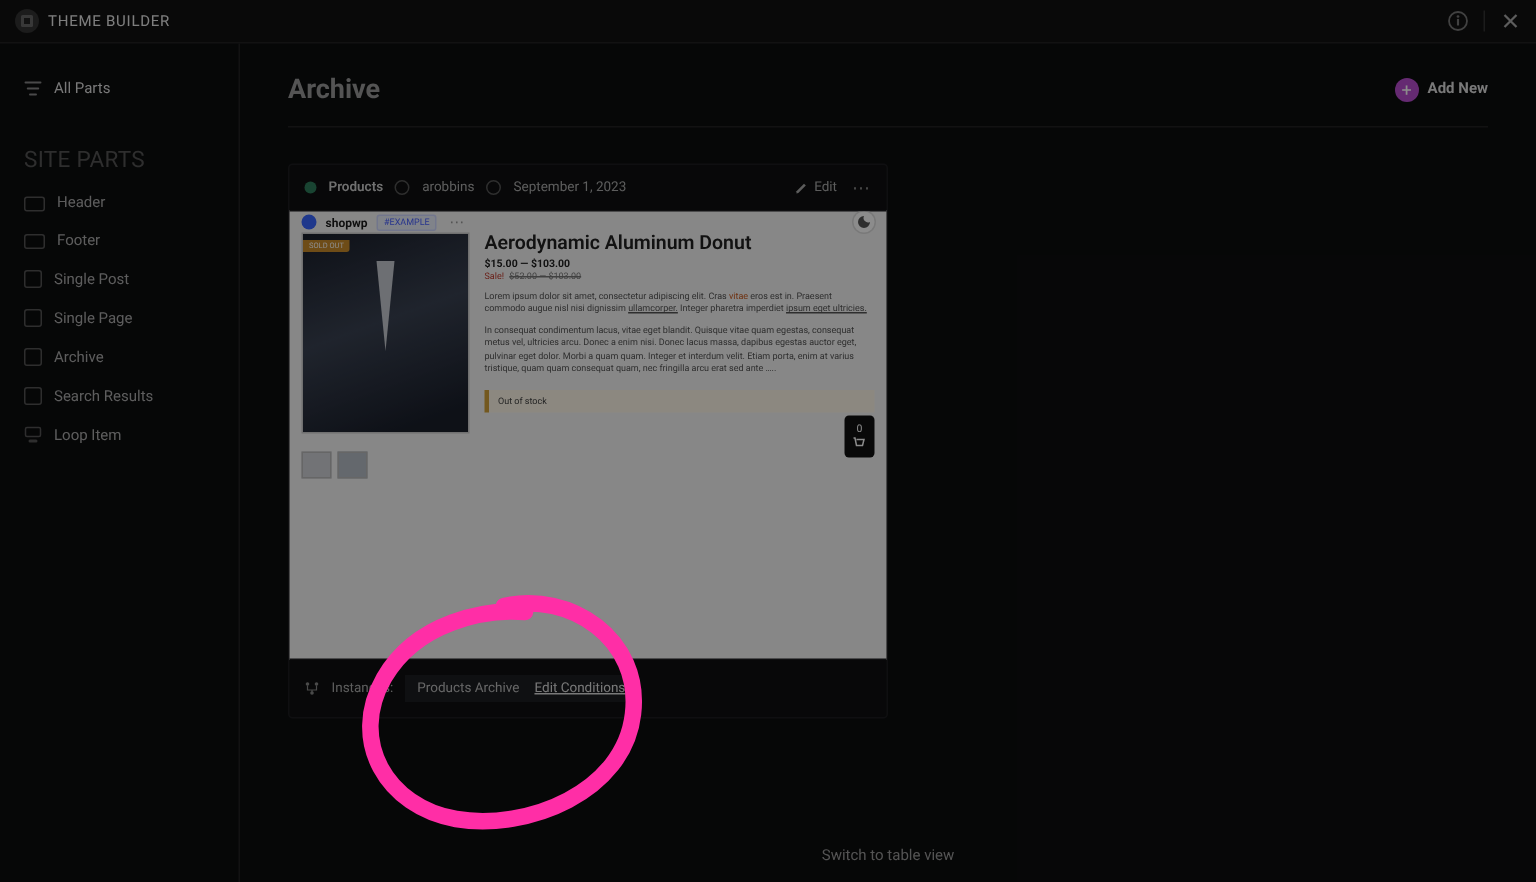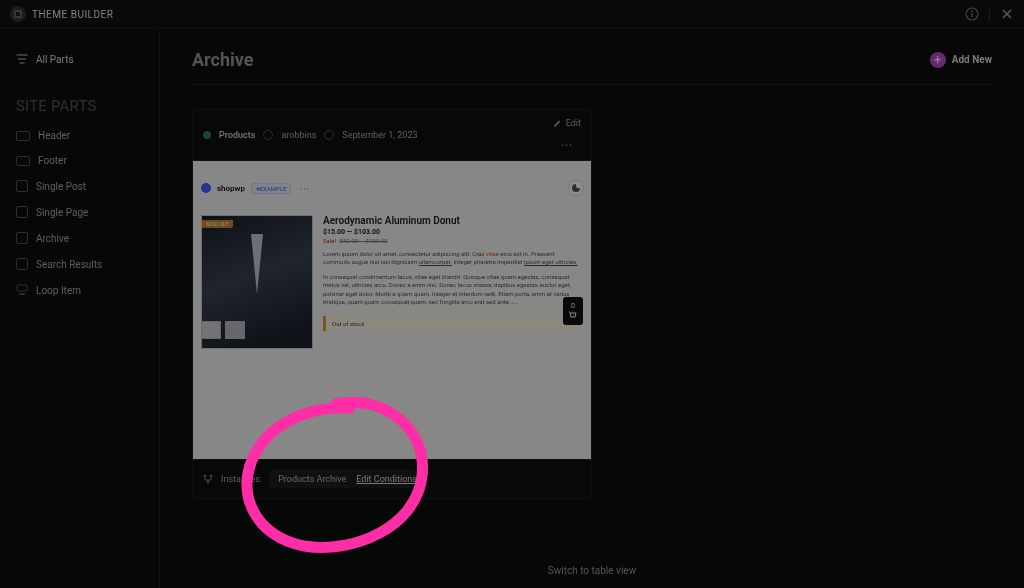--- a/index.html
+++ b/index.html
@@ -36,39 +36,39 @@
   .addnew { display:flex; align-items:center; gap:6px; cursor:pointer; }
   .addnew-icon { width:16px; height:16px; border-radius:50%; background:#b94dcf; display:flex; align-items:center; justify-content:center; color:#fff; font-size:12px; line-height:1;}
   .addnew-label { font-size:10px; color:#ddd;font-weight:bold;}
 
   
   .card { width:400px; margin-top:24px; background:#0f1011; border:1px solid #1c1d1f; border-radius:3px; }
   .card-head { display:flex; align-items:center; gap:8px; padding:8px 10px; font-size:9px; color:#aaa; }
   .dot-green { width:8px; height:8px; border-radius:50%; background:#2e7d5b; }
   .card-title { font-weight:600; color:#ccc; }
   .card-meta-icon { width:10px; height:10px; border:1px solid #555; border-radius:50%; display:inline-block;}
-  .card-head-right { margin-left:auto; display:flex; align-items:center; gap:10px;flex-direction:column; }
+  .card-head-right { margin-left:auto; display:flex; align-items:center; gap:10px; }
   .edit-link { display:flex; align-items:center; gap:4px; cursor:pointer; }
   .pencil { width:9px; height:9px; }
   .more-dots { letter-spacing:1px; cursor:pointer; color:#888; font-size:12px;}
 
   
   .preview { height:300px; background:#f6f6f6; position:relative; border-top:1px solid #1c1d1f; border-bottom:1px solid #1c1d1f; overflow:hidden;}
-  .pv-top { display:flex; align-items:center; gap:6px; padding:20px 8px; }
+  .pv-top { display:flex; align-items:center; gap:6px; padding:0 8px; }
   .pv-logo-circle { width:10px; height:10px; border-radius:50%; background:#3a66ff; }
   .pv-logo-text { font-size:8px; font-weight:700; color:#1b1b1b;}
   .pv-badge { font-size:6px; background:#e9eefc; color:#4c63ff; border:1px solid #cfd8ff; border-radius:2px; padding:1px 4px;}
   .pv-top-dots { color:#999; font-size:10px; margin-left:2px;}
   .pv-moon { margin-left:auto; width:14px; height:14px; border-radius:50%; background:#fff; box-shadow:0 0 0 1px #ddd; display:flex; align-items:center; justify-content:center;}
   .pv-body { display:flex; gap:10px; padding:0 8px;}
   .pv-img { width:112px; height:134px; background:linear-gradient(160deg,#1a1f2b,#3a4252 45%,#1a1f2b 90%); border:1px solid #ccc; position:relative;}
   .sold-out { position:absolute; top:4px; left:0; background:#c98b2a; color:#fff; font-size:5px; padding:1px 4px; border-bottom-right-radius:2px;}
   .suit-tie { position:absolute; top:18px; left:50%; transform:translateX(-50%); width:0; height:0; border-left:6px solid transparent; border-right:6px solid transparent; border-top:60px solid #c7cad1; }
   .pv-col { flex:1; }
-  .pv-ptitle { font-size:10px; font-weight:600; color:#222;}
+  .pv-ptitle { font-size:13px; font-weight:600; color:#222;}
   .pv-price { font-size:7px; font-weight:700; color:#222; margin-top:2px;}
   .pv-sale { font-size:6px; color:#c0392b; margin-top:1px;}
   .pv-sale .strike { color:#777; text-decoration:line-through; margin-left:2px;}
   .pv-para { font-size:6px; color:#555; line-height:1.4; margin-top:6px;}
   .pv-para .orange { color:#c85a1f;}
   .pv-para .under { text-decoration:underline;}
   .pv-para2 { font-size:6px; color:#555; line-height:1.4; margin-top:6px;}
   .pv-oos { margin-top:10px; border-left:3px solid #d2a13a; background:#fff8e9; padding:4px 6px; font-size:6px; color:#444; }
   .pv-cart { position:absolute; right:8px; top:136px; width:20px; height:28px; background:#111; border-radius:3px; color:#fff; display:flex; flex-direction:column; align-items:center; justify-content:center; font-size:7px;}
   .pv-thumbs { position:absolute; left:8px; top:160px; display:flex; gap:4px;}

